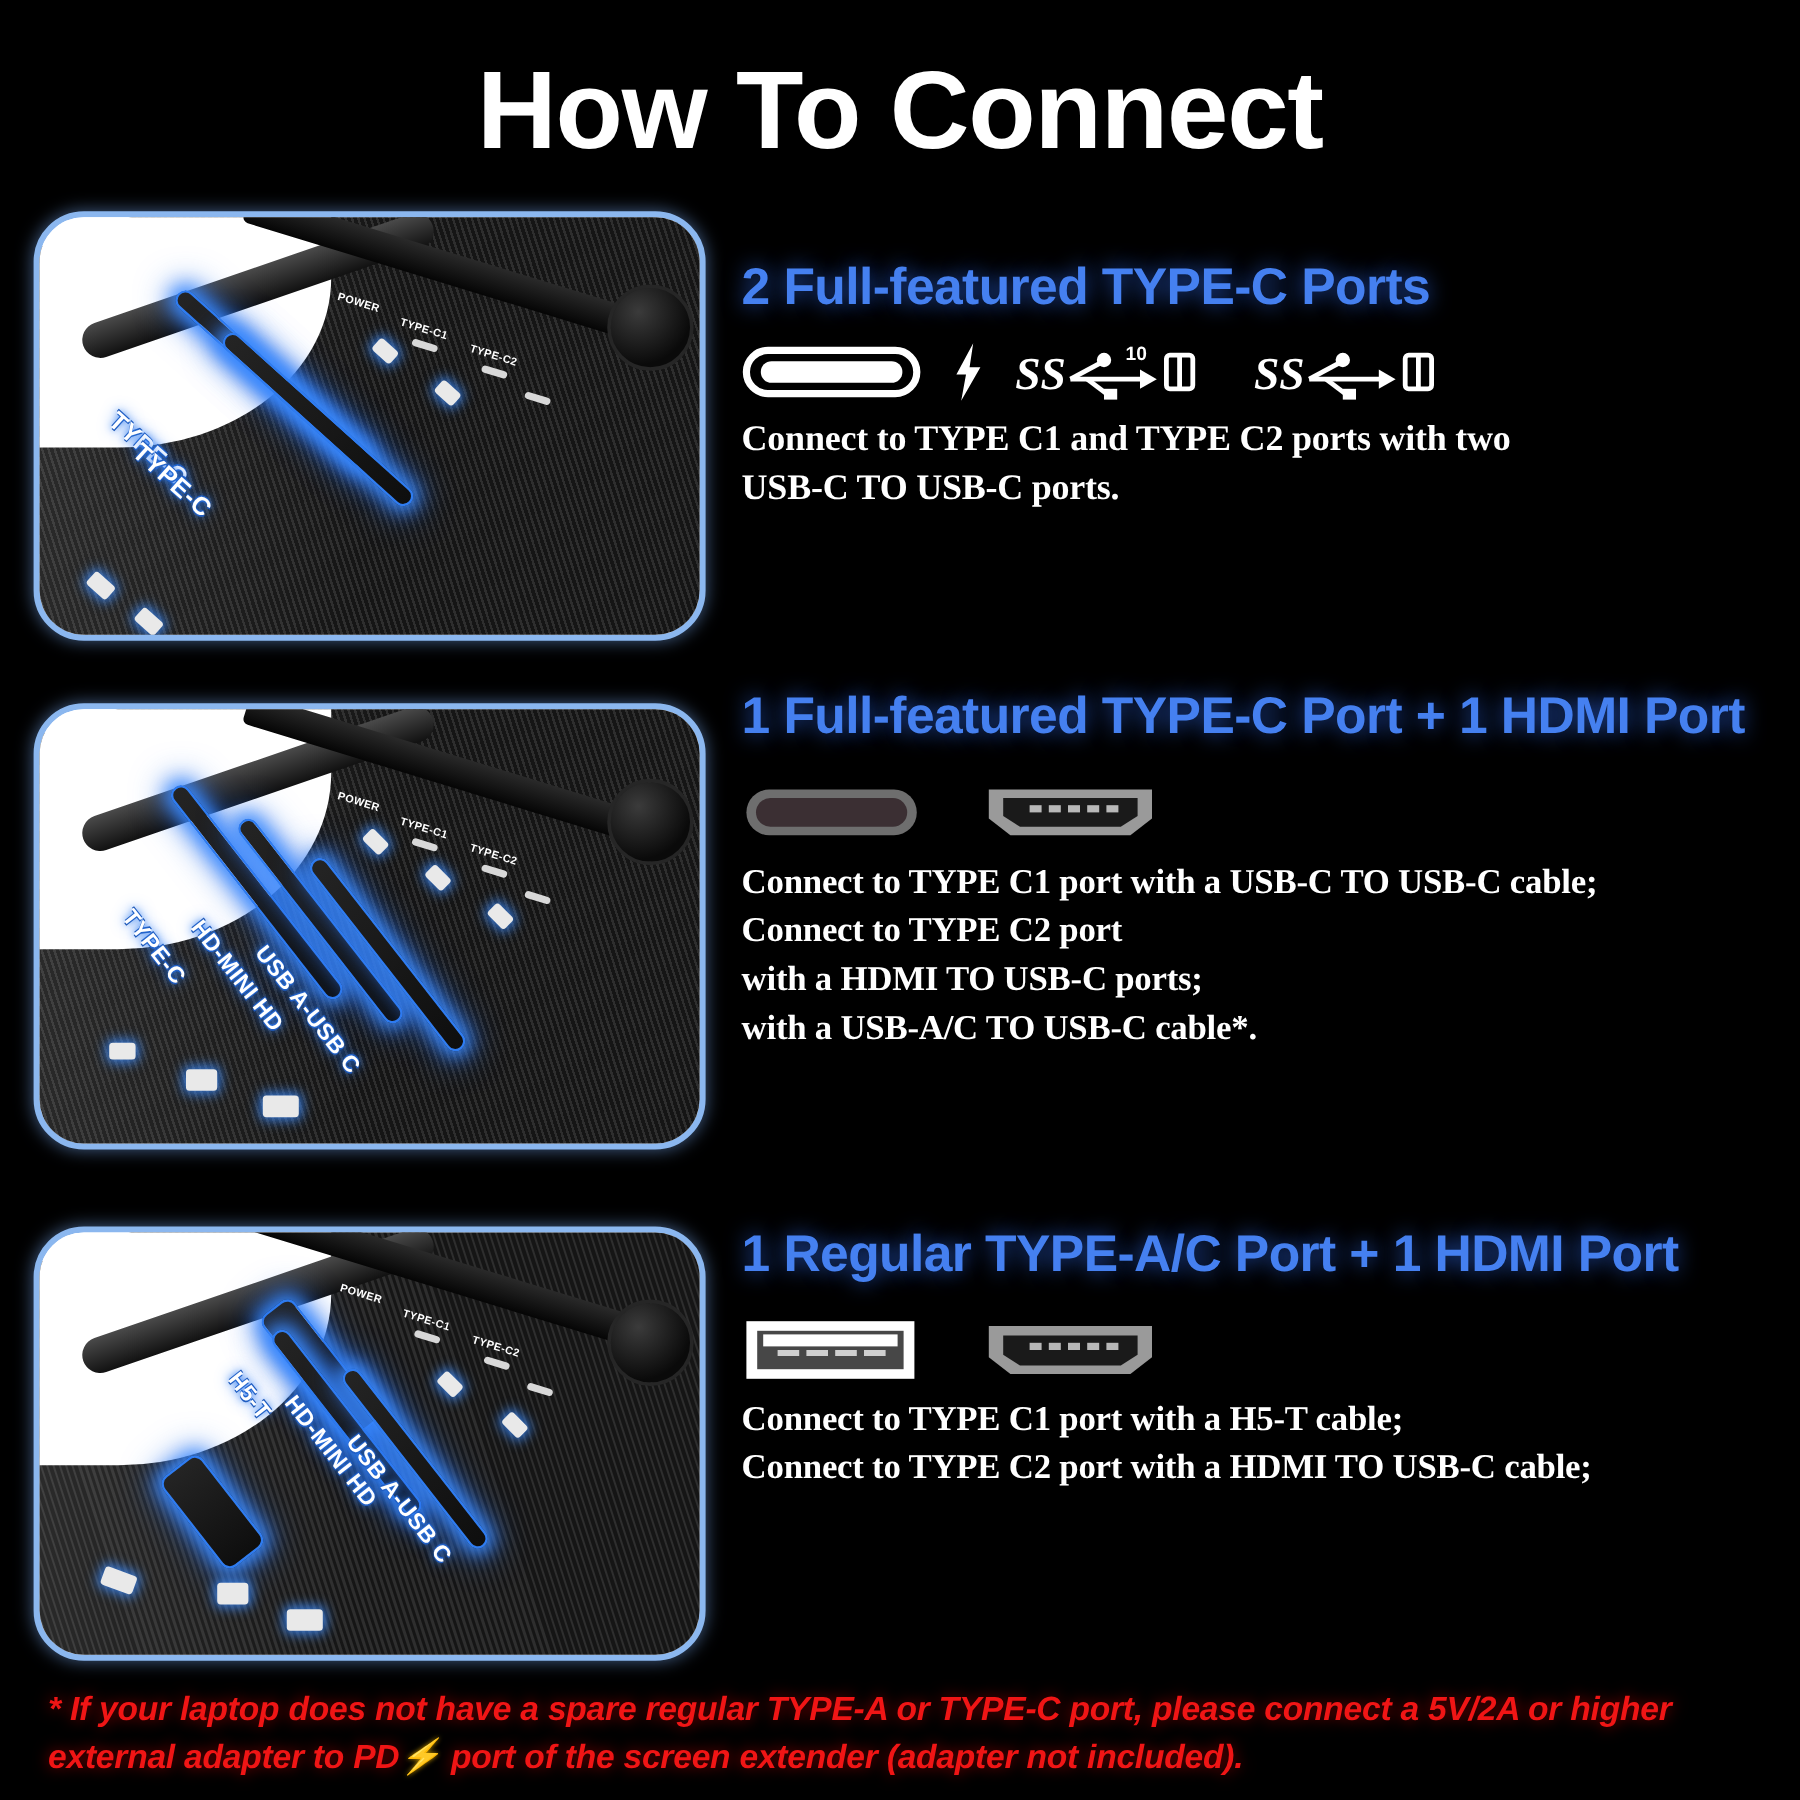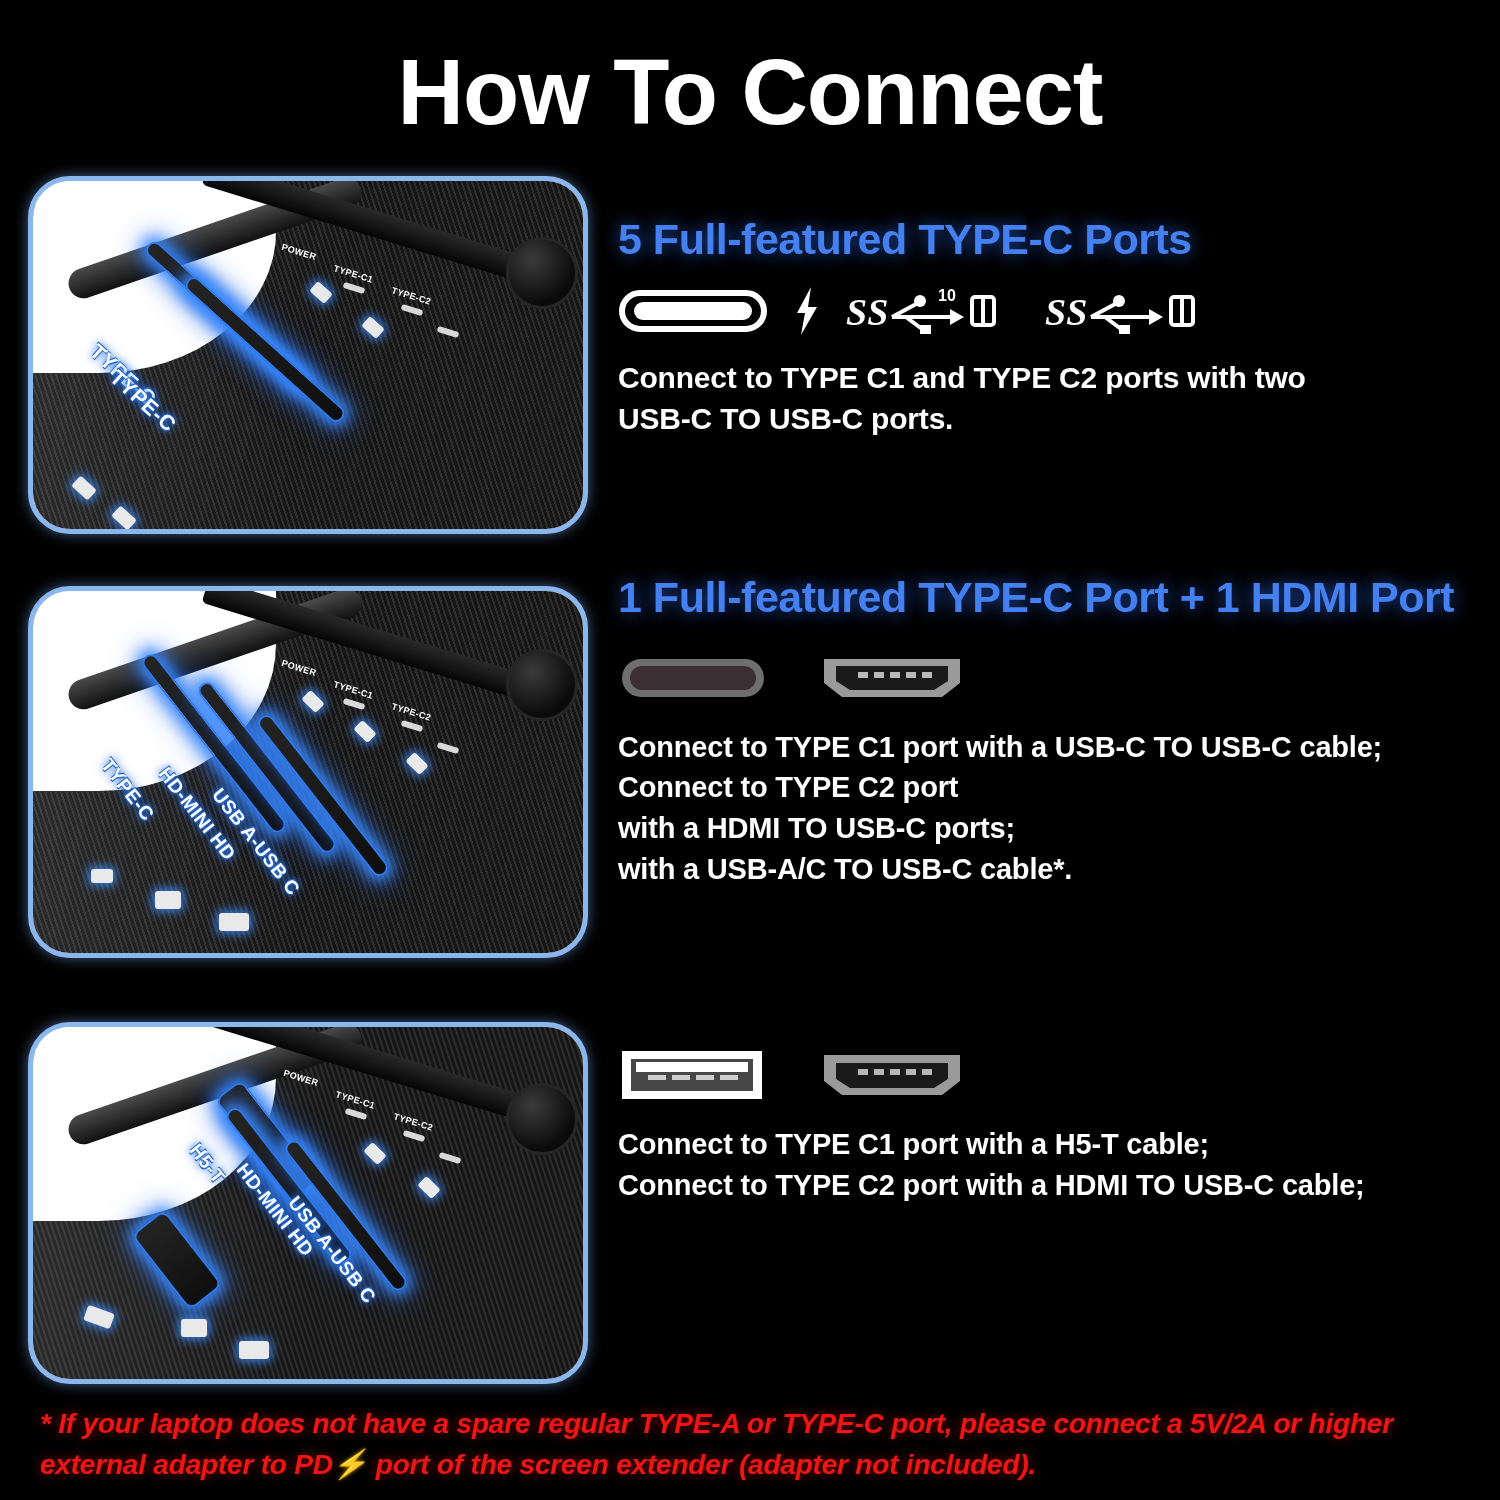--- a/index.html
+++ b/index.html
@@ -181,26 +181,27 @@
 
   .icon-row {
     display: flex;
     align-items: center;
     gap: 24px;
     margin-top: 20px;
     height: 56px;
   }
 
   .body-text {
-    margin-top: 16px;
+    margin-top: 4px;
     color: #ffffff;
     font-size: 30px;
     font-weight: 700;
     line-height: 1.37;
     letter-spacing: -.2px;
+    font-family: Liberation Serif, serif;
   }
   .body-text .ln { display: block; white-space: nowrap; }
   .sec-2 .body-text, .sec-3 .body-text { font-size: 29px; line-height: 1.40; }
 
   .bolt-yellow {
     color: #ffc21f;
     text-shadow: 0 0 4px rgba(255,190,0,.8);
     font-size: 1.02em;
   }
 
@@ -310,21 +311,21 @@
     <div class="cable-label sm" style="left:186px; top:172px; transform:rotate(52deg);">HD-MINI HD</div>
 
     <div class="cable" style="left:220px; top:180px; width:186px; height:17px; transform:rotate(52deg);"></div>
     <div class="plug" style="left:386px; top:154px; width:20px; height:13px; transform:rotate(45deg);"></div>
     <div class="plug" style="left:206px; top:314px; width:30px; height:18px;"></div>
     <div class="cable-label sm" style="left:234px; top:212px; transform:rotate(52deg);">USB A-USB C</div>
   </div>
 
   <div class="content sec-1">
     <div class="heading">
-      <span class="ln">5 Full-featured TYPE-C Ports</span>
+      <span class="ln">2 Full-featured TYPE-C Ports</span>
     </div>
 
     <div class="icon-row">
 
       <span class="ic">
         <svg width="150" height="52" viewBox="0 0 150 52">
           <rect x="4" y="8" width="142" height="36" rx="18" fill="none" stroke="#ffffff" stroke-width="6"></rect>
           <rect x="16" y="17" width="118" height="18" rx="9" fill="#ffffff"></rect>
         </svg>
       </span>
@@ -409,20 +410,24 @@
 
     <div class="body-text">
       <span class="ln">Connect to TYPE C1 port with a USB-C TO USB-C cable;</span>
       <span class="ln">Connect to TYPE C2 port</span>
       <span class="ln">with a HDMI TO USB-C ports;</span>
       <span class="ln">with a USB-A/C TO USB-C cable*.</span>
     </div>
   </div>
 
   <div class="content sec-3">
+    <div class="heading">
+      <span class="ln">1 Regular TYPE-A/C Port +</span>
+      <span class="ln">1 HDMI Port</span>
+    </div>
 
     <div class="icon-row" style="gap:52px; height:62px; margin-top:26px;">
       <span class="ic">
         <svg width="148" height="60" viewBox="0 0 148 60">
           <rect x="4" y="6" width="140" height="48" fill="#ffffff"></rect>
           <rect x="13" y="14" width="122" height="32" fill="#474747"></rect>
           <rect x="18" y="17" width="112" height="10" fill="#ffffff"></rect>
           <g fill="#cfcfcf">
             <rect x="30" y="30" width="18" height="5"></rect>
             <rect x="54" y="30" width="18" height="5"></rect>

